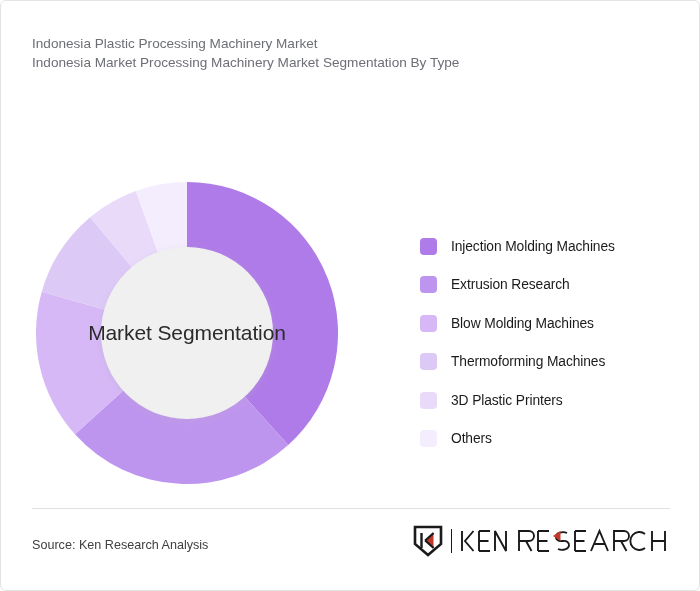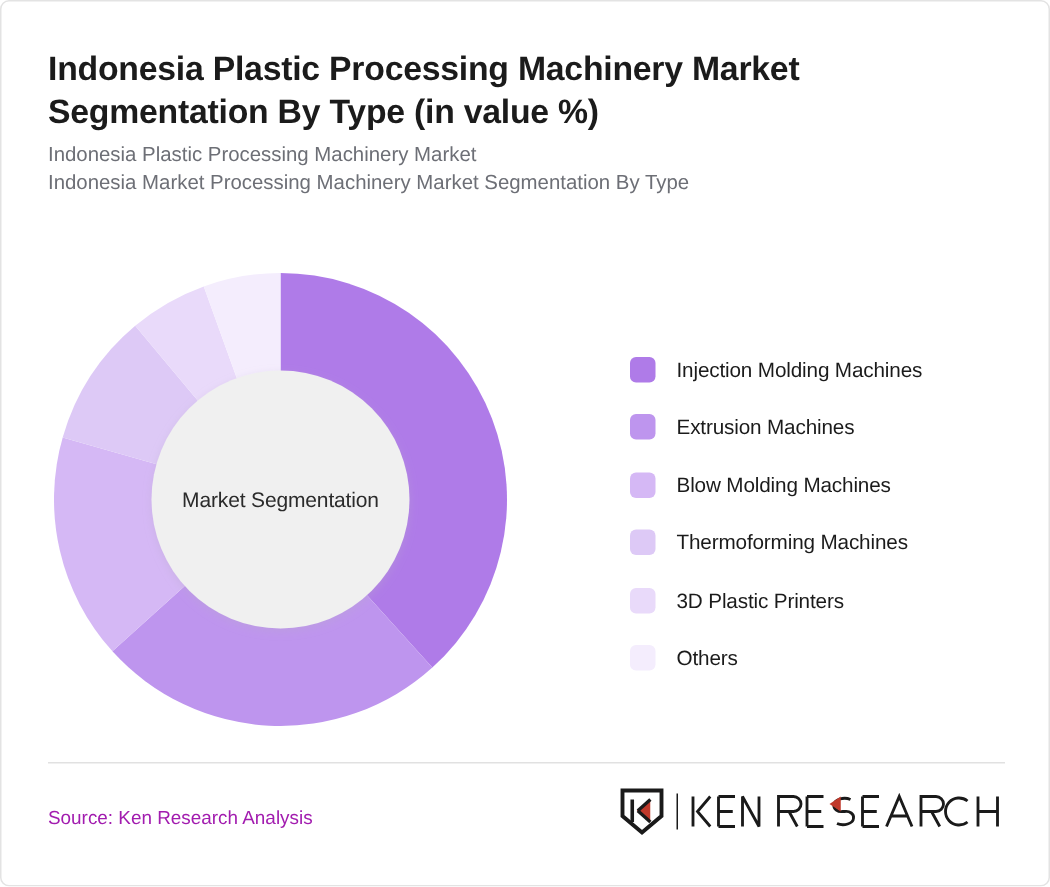--- a/index.html
+++ b/index.html
@@ -64,21 +64,21 @@
     left: 0;
     top: 0;
     width: 320px;
     height: 320px;
     display: flex;
     align-items: center;
     justify-content: center;
     pointer-events: none;
   }
   .center-label span {
-    font-size: 14px;
+    font-size: 21px;
     color: #2b2b2b;
     letter-spacing: -0.1px;
   }
 
   
   .legend {
     position: absolute;
     left: 419px;
     top: 226px;
     width: 260px;
@@ -110,21 +110,21 @@
     top: 507px;
     width: 638px;
     height: 1px;
     background: #e1e1e1;
   }
   .source {
     position: absolute;
     left: 31px;
     top: 537px;
     font-size: 12.6px;
-    color: #a21caf;
+    color: #404040;
   }
   .brand {
     position: absolute;
     right: 30px;
     top: 524px;
     display: flex;
     align-items: center;
   }
   .brand-mark {
     width: 30px;
@@ -140,21 +140,20 @@
   .brand-text {
     height: 26px;
   }
 </style>
 </head>
 <body>
 
 <div id="card">
 
   <div class="header">
-    <h1 class="chart-title">Indonesia Plastic Processing Machinery Market Segmentation By Type (in value %)</h1>
     <div class="subtitles">
       <div class="chart-subtitle">Indonesia Plastic Processing Machinery Market</div>
       <div class="chart-subtitle">Indonesia Market Processing Machinery Market Segmentation By Type</div>
     </div>
   </div>
 
   <div class="plot">
     <svg class="donut-svg" viewBox="0 0 320 320">
       <defs>
         <filter id="holeShadow" x="-30%" y="-30%" width="160%" height="160%">
@@ -176,21 +175,21 @@
     </div>
   </div>
 
   <div class="legend" id="legend">
       <div class="legend-item">
         <div class="swatch" style="background: rgb(175, 123, 232);"></div>
         <div class="legend-label">Injection Molding Machines</div>
       </div>
       <div class="legend-item">
         <div class="swatch" style="background: rgb(190, 149, 238);"></div>
-        <div class="legend-label">Extrusion Machines</div>
+        <div class="legend-label">Extrusion Research</div>
       </div>
       <div class="legend-item">
         <div class="swatch" style="background: rgb(213, 184, 245);"></div>
         <div class="legend-label">Blow Molding Machines</div>
       </div>
       <div class="legend-item">
         <div class="swatch" style="background: rgb(221, 201, 246);"></div>
         <div class="legend-label">Thermoforming Machines</div>
       </div>
       <div class="legend-item">

